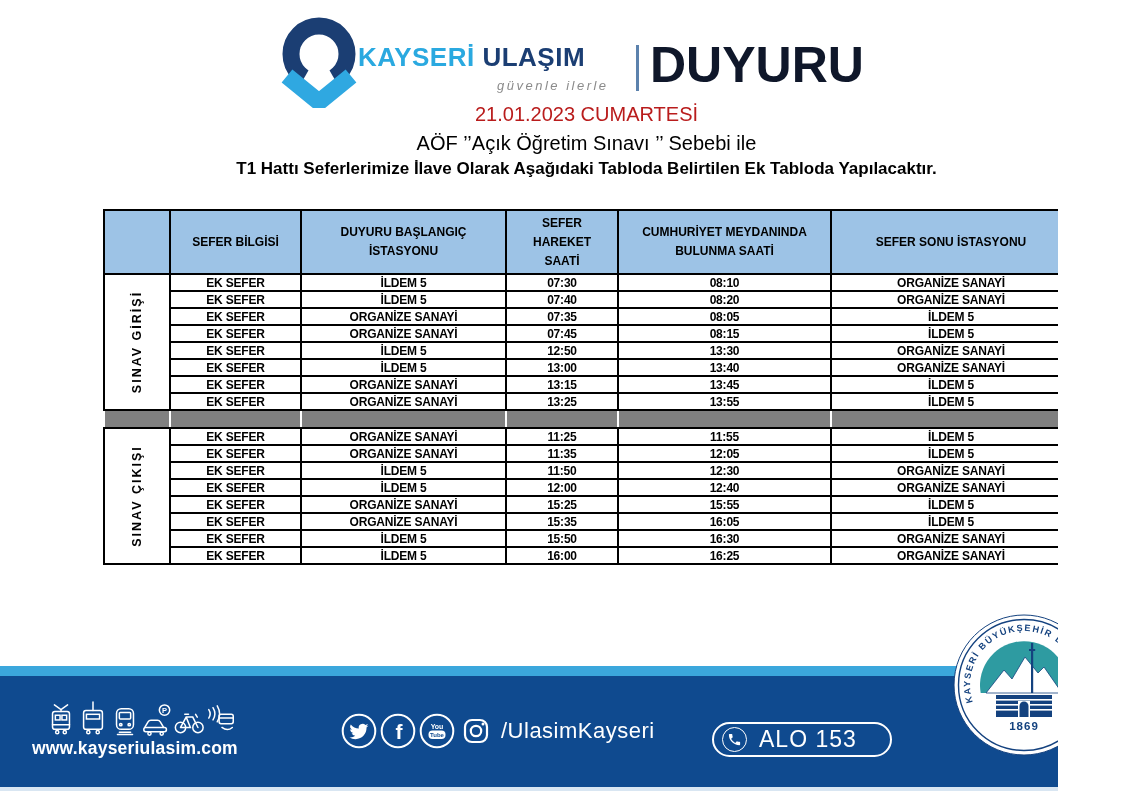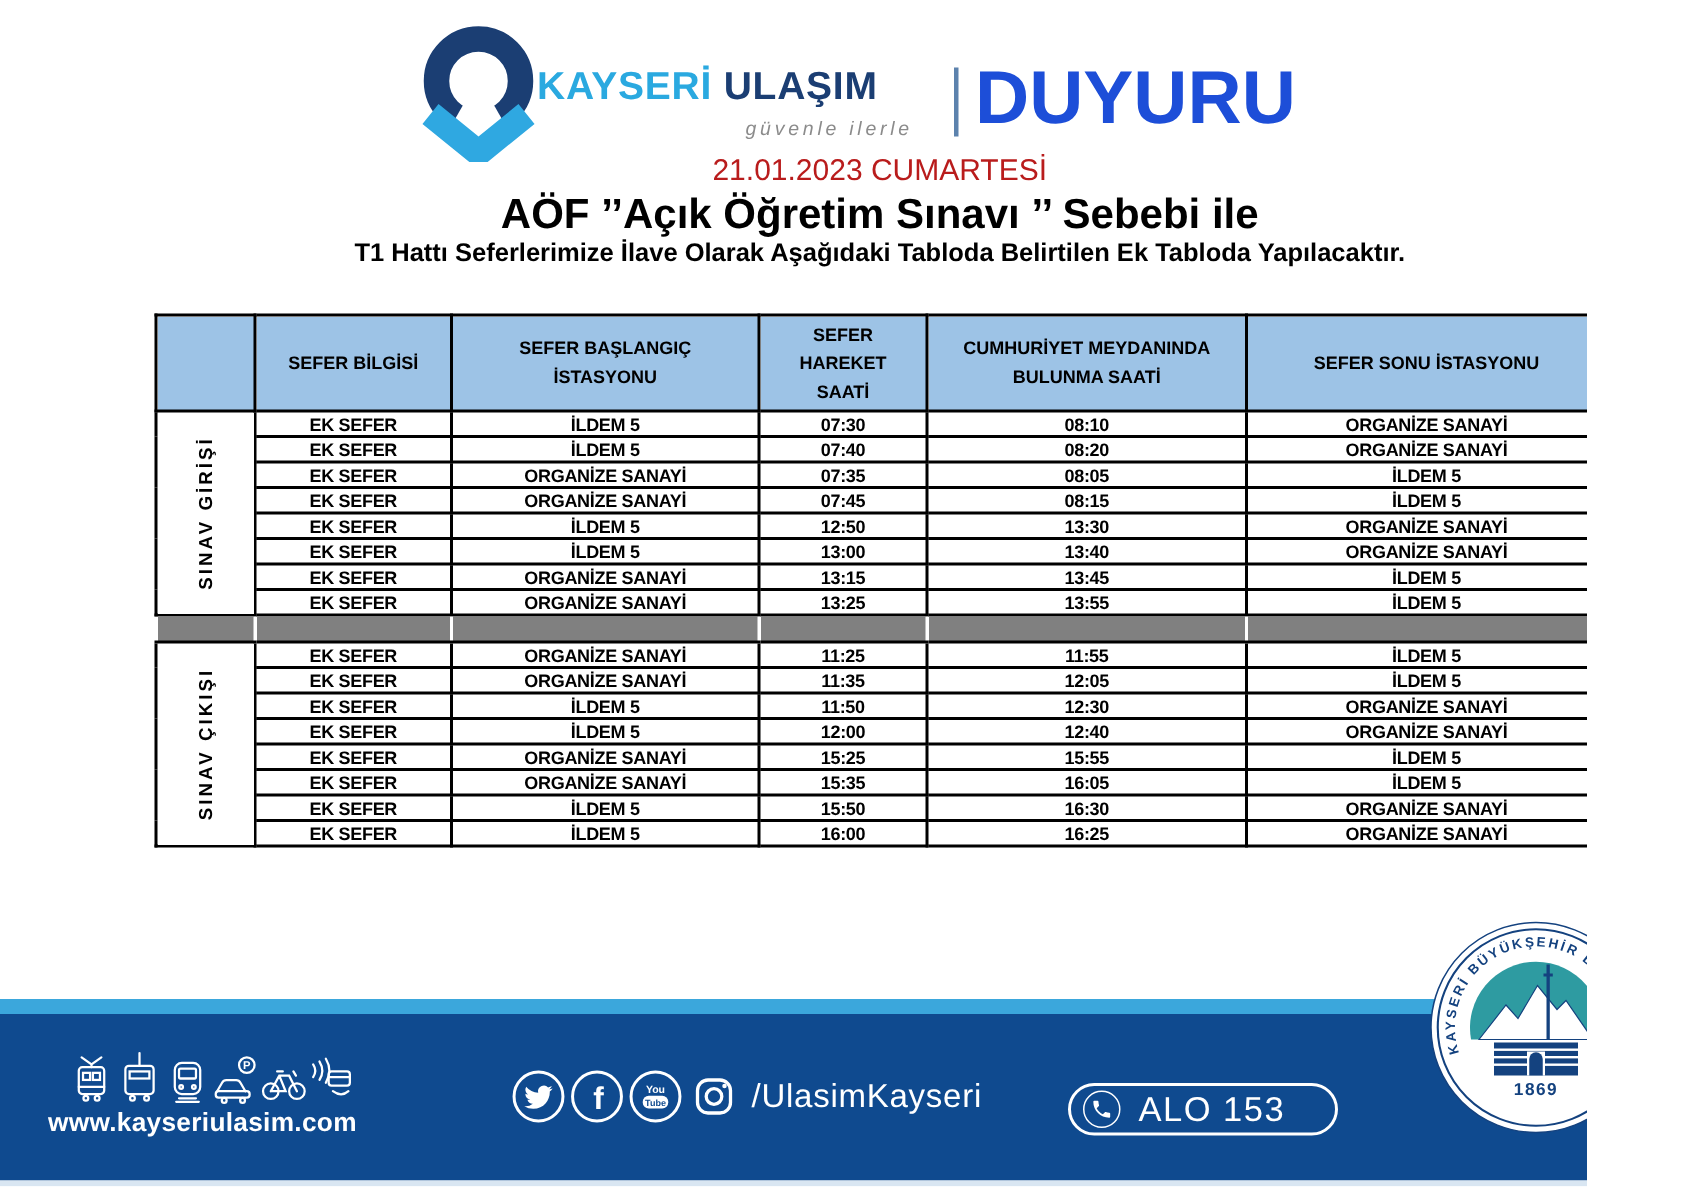--- a/index.html
+++ b/index.html
@@ -6,27 +6,27 @@
   html,body { width:1122px; height:791px; background:#fff; font-family:"Liberation Sans", sans-serif; }
   #page { position:relative; width:1058px; height:791px; background:#fff; overflow:hidden; }
 
   
   .pin-logo { position:absolute; left:275px; top:14px; }
   .brand-text { position:absolute; left:358px; top:42px; font-size:26px; font-weight:800; letter-spacing:.5px; white-space:nowrap; }
   .brand-kayseri { color:#2aa9e0; }
   .brand-ulasim { color:#1b3e73; }
   .brand-tagline { position:absolute; left:497px; top:78px; font-size:13px; font-style:italic; color:#8b8b8b; letter-spacing:2.5px; }
   .brand-divider { position:absolute; left:636px; top:45px; width:3px; height:46px; background:#5c82ad; }
-  .duyuru { position:absolute; left:650px; top:36px; font-size:50px; font-weight:800; color:#1d4ed8; letter-spacing:0px; }
+  .duyuru { position:absolute; left:650px; top:36px; font-size:50px; font-weight:800; color:#0f172a; letter-spacing:0px; }
 
   
   .intro { position:absolute; left:103px; top:101px; width:967px; text-align:center; color:#000; }
   .intro-line1 { font-size:20px; font-weight:800; line-height:26px; }
   .intro-line2 { font-size:20px; font-weight:400; line-height:27px; color:#b91c1c; }
-  .intro-line3 { font-size:28px; font-weight:700; line-height:30px; }
+  .intro-line3 { font-size:20px; font-weight:400; line-height:30px; }
   .intro-line4 { font-size:17px; font-weight:800; line-height:22px; }
 
   
   .table-wrap { position:absolute; left:103px; top:209px; }
   table { border-collapse:collapse; table-layout:fixed; width:967px; }
   th, td { border:2px solid #000; overflow:hidden; }
   thead tr { height:64px; }
   thead th { background:#9DC3E6; font-size:12px; font-weight:700; text-align:center; vertical-align:middle; padding:0; }
   .hline { line-height:19px; }
   tbody tr { height:17px; }
@@ -90,21 +90,21 @@
           <col style="width:213px">
           <col style="width:240px">
       </colgroup>
       <thead>
           <tr id="thead-row">
             <th></th>
             <th>
               <div class="hline">SEFER BİLGİSİ</div>
             </th>
             <th>
-              <div class="hline">SEFER BAŞLANGIÇ</div>
+              <div class="hline">DUYURU BAŞLANGIÇ</div>
               <div class="hline">İSTASYONU</div>
             </th>
             <th>
               <div class="hline">SEFER</div>
               <div class="hline">HAREKET</div>
               <div class="hline">SAATİ</div>
             </th>
             <th>
               <div class="hline">CUMHURİYET MEYDANINDA</div>
               <div class="hline">BULUNMA SAATİ</div>

